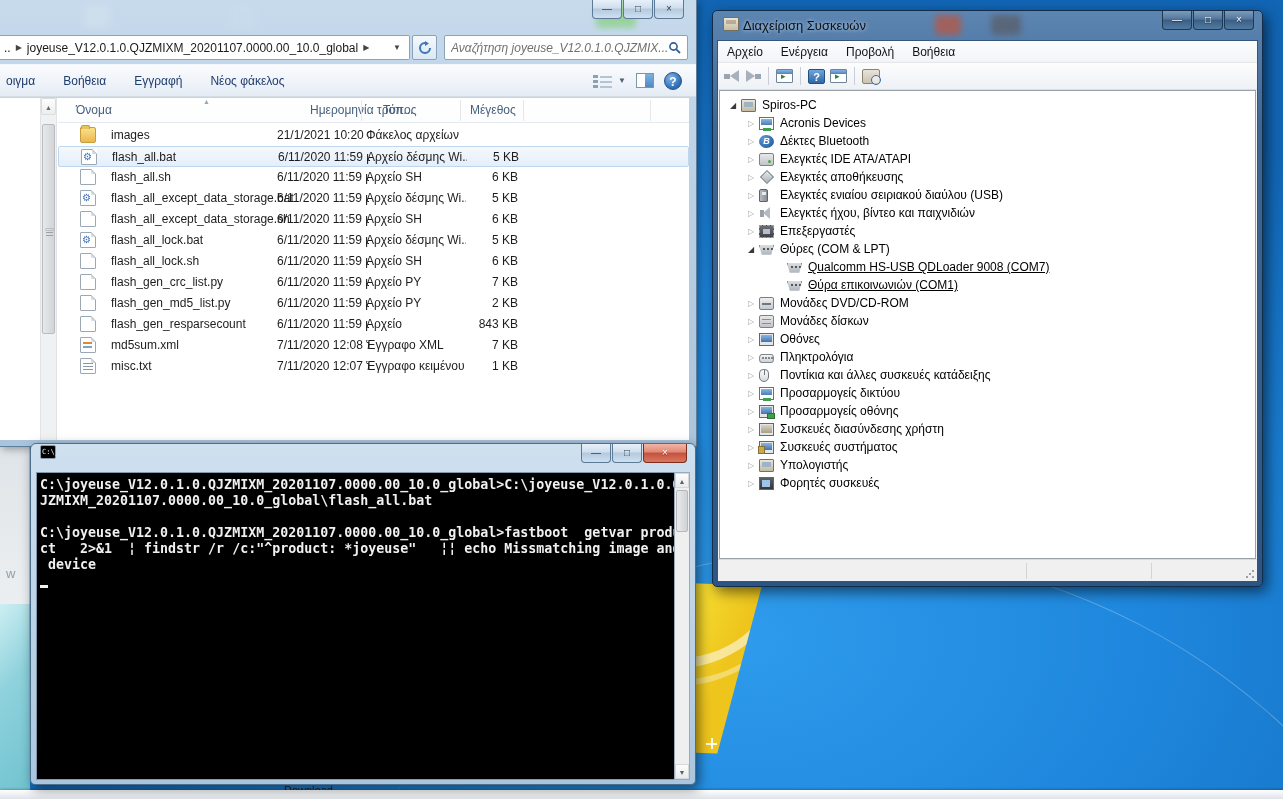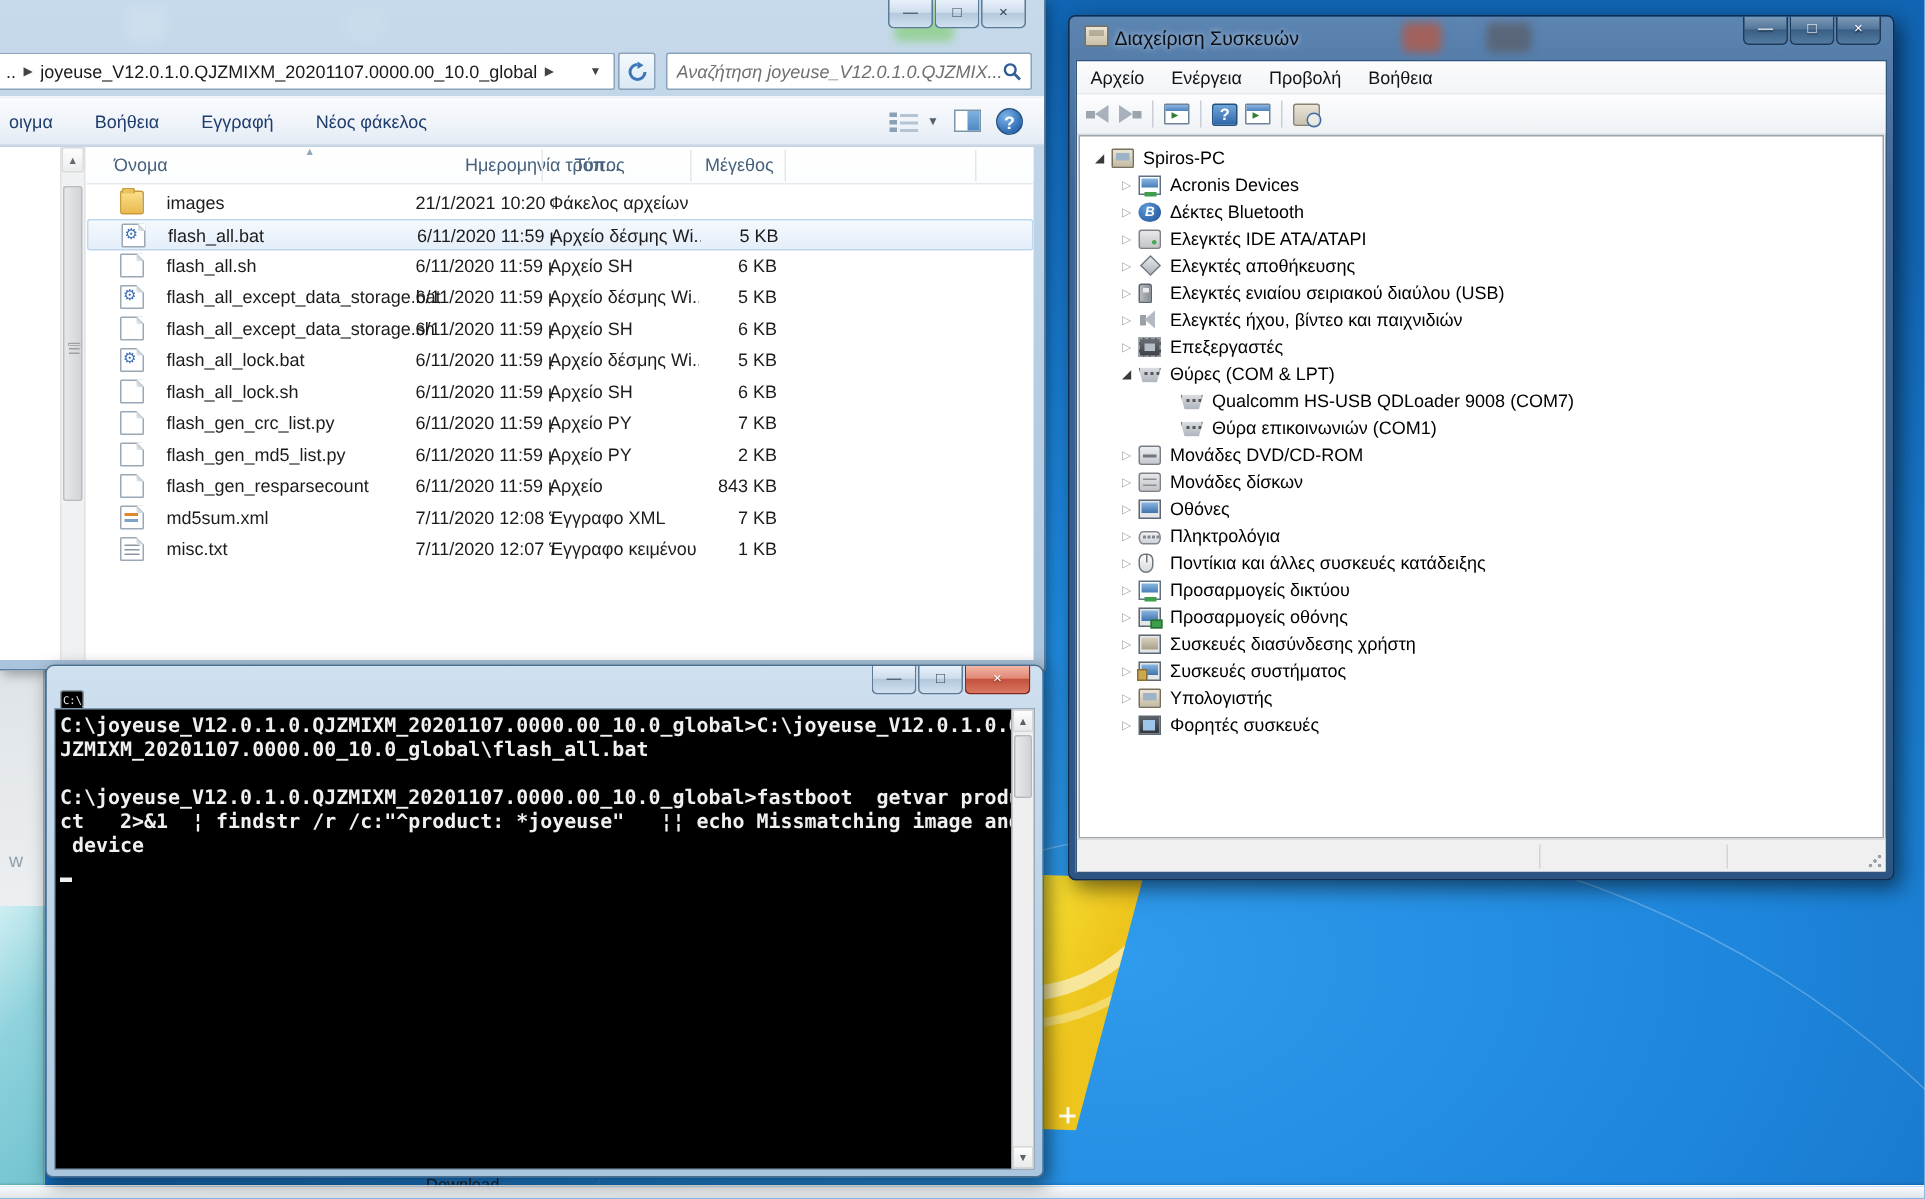--- a/index.html
+++ b/index.html
@@ -124,21 +124,21 @@
   .fi-txt-icon::before { content:""; position:absolute; left:2px; top:4px; width:10px; height:1px;
     background:#8a96a2; box-shadow:0 3px 0 0 #8a96a2, 0 6px 0 0 #8a96a2; }
 
   
   #cmd { position:absolute; left:30px; top:443px; width:666px; height:342px;
     background:linear-gradient(#cfe0ef,#aac6de); border:1px solid #4d6f8e; border-radius:6px 6px 5px 5px;
     box-shadow:3px 4px 12px rgba(0,0,0,.5); }
   #cmd-titlebar { position:absolute; left:0; top:0; width:100%; height:27px; }
   #cmd-title { position:absolute; left:30px; top:6px; font-size:12px; color:#101418; white-space:nowrap;
     text-shadow:0 0 3px rgba(255,255,255,.9); }
-  .cmd-icon { position:absolute; left:9px; top:16px; width:16px; height:14px; background:#000;
+  .cmd-icon { position:absolute; left:9px; top:1px; width:16px; height:14px; background:#000;
     border:1px solid #8a9aa8; border-radius:2px; color:#e8e8e8; font-size:7px; line-height:12px; padding-left:1px;
     font-family:"DejaVu Sans Mono",monospace; }
   #cmd-console { position:absolute; left:5px; top:28px; width:640px; height:308px; background:#000;
     border:1px solid #7e98ae; overflow:hidden; }
   #cmd-text { position:absolute; left:3px; top:4px;
     font-family:"DejaVu Sans Mono",monospace; font-size:13.3px; font-weight:bold;
     color:#f0f0f0; line-height:16px; white-space:pre; }
   .ccursor { display:inline-block; width:8px; height:3px; background:#f0f0f0; margin-top:12px; }
   #cmd-scroll { position:absolute; right:5px; top:28px; width:16px; height:308px; background:#efefef; border:1px solid #98aabb; }
   #cmd-scroll .arr { position:absolute; left:0; width:14px; height:15px; text-align:center; font-size:7px;
@@ -177,21 +177,21 @@
   .icon-scan { width:18px; height:15px; background:linear-gradient(#e8e4d8,#c9c2ae); border:1px solid #8a8372;
     border-radius:2px; position:relative; }
   .icon-scan::after { content:""; position:absolute; right:-2px; bottom:-2px; width:8px; height:8px;
     border:1.5px solid #3b6ba8; border-radius:50%; background:rgba(255,255,255,.6); }
   #dm-tree { flex:1 1 auto; background:#fff; border:1px solid #919b a5; border:1px solid #9aa2aa;
     margin:0 1px; overflow:hidden; padding-top:5px; font-size:12px; color:#000; }
   .trow { display:flex; align-items:center; height:18px; white-space:nowrap; }
   .trow .exp { width:12px; text-align:center; flex:0 0 12px; }
   .exp-expanded { color:#3a3a3a; font-size:8px; }
   .exp-collapsed { color:#a8a8a8; font-size:8px; }
-  .lv0 { padding-left:7px; } .lv1 { padding-left:25px; } .lv2 { padding-left:53px; }
+  .lv0 { padding-left:7px; } .lv1 { padding-left:25px; } .lv2 { padding-left:53px;text-decoration:underline; }
   .tlabel { margin-left:6px; }
   
   .dmi { position:relative; width:15px; height:13px; flex:0 0 15px; margin-left:2px; }
   .dmi-computer-icon { background:linear-gradient(#ece5d4,#c4bba4); border:1px solid #776f5c; border-radius:1px; }
   .dmi-computer-icon::after { content:""; position:absolute; left:2px; top:2px; width:9px; height:5px; background:#9eb4c6; }
   .dmi-network-device-icon { background:#fff; border:1px solid #5e7187; }
   .dmi-network-device-icon::before { content:""; position:absolute; inset:1px 1px 4px 1px; background:linear-gradient(#8ab6e2,#477fb8); }
   .dmi-network-device-icon::after { content:""; position:absolute; left:3px; bottom:-2px; width:8px; height:3px; background:#3f9e4c; }
   .dmi-bluetooth-icon { background:radial-gradient(circle at 35% 30%, #5e9ad8, #1c4e94); border-radius:50%;
     color:#fff; font-size:9px; font-weight:bold; font-style:italic; text-align:center; line-height:13px; }

